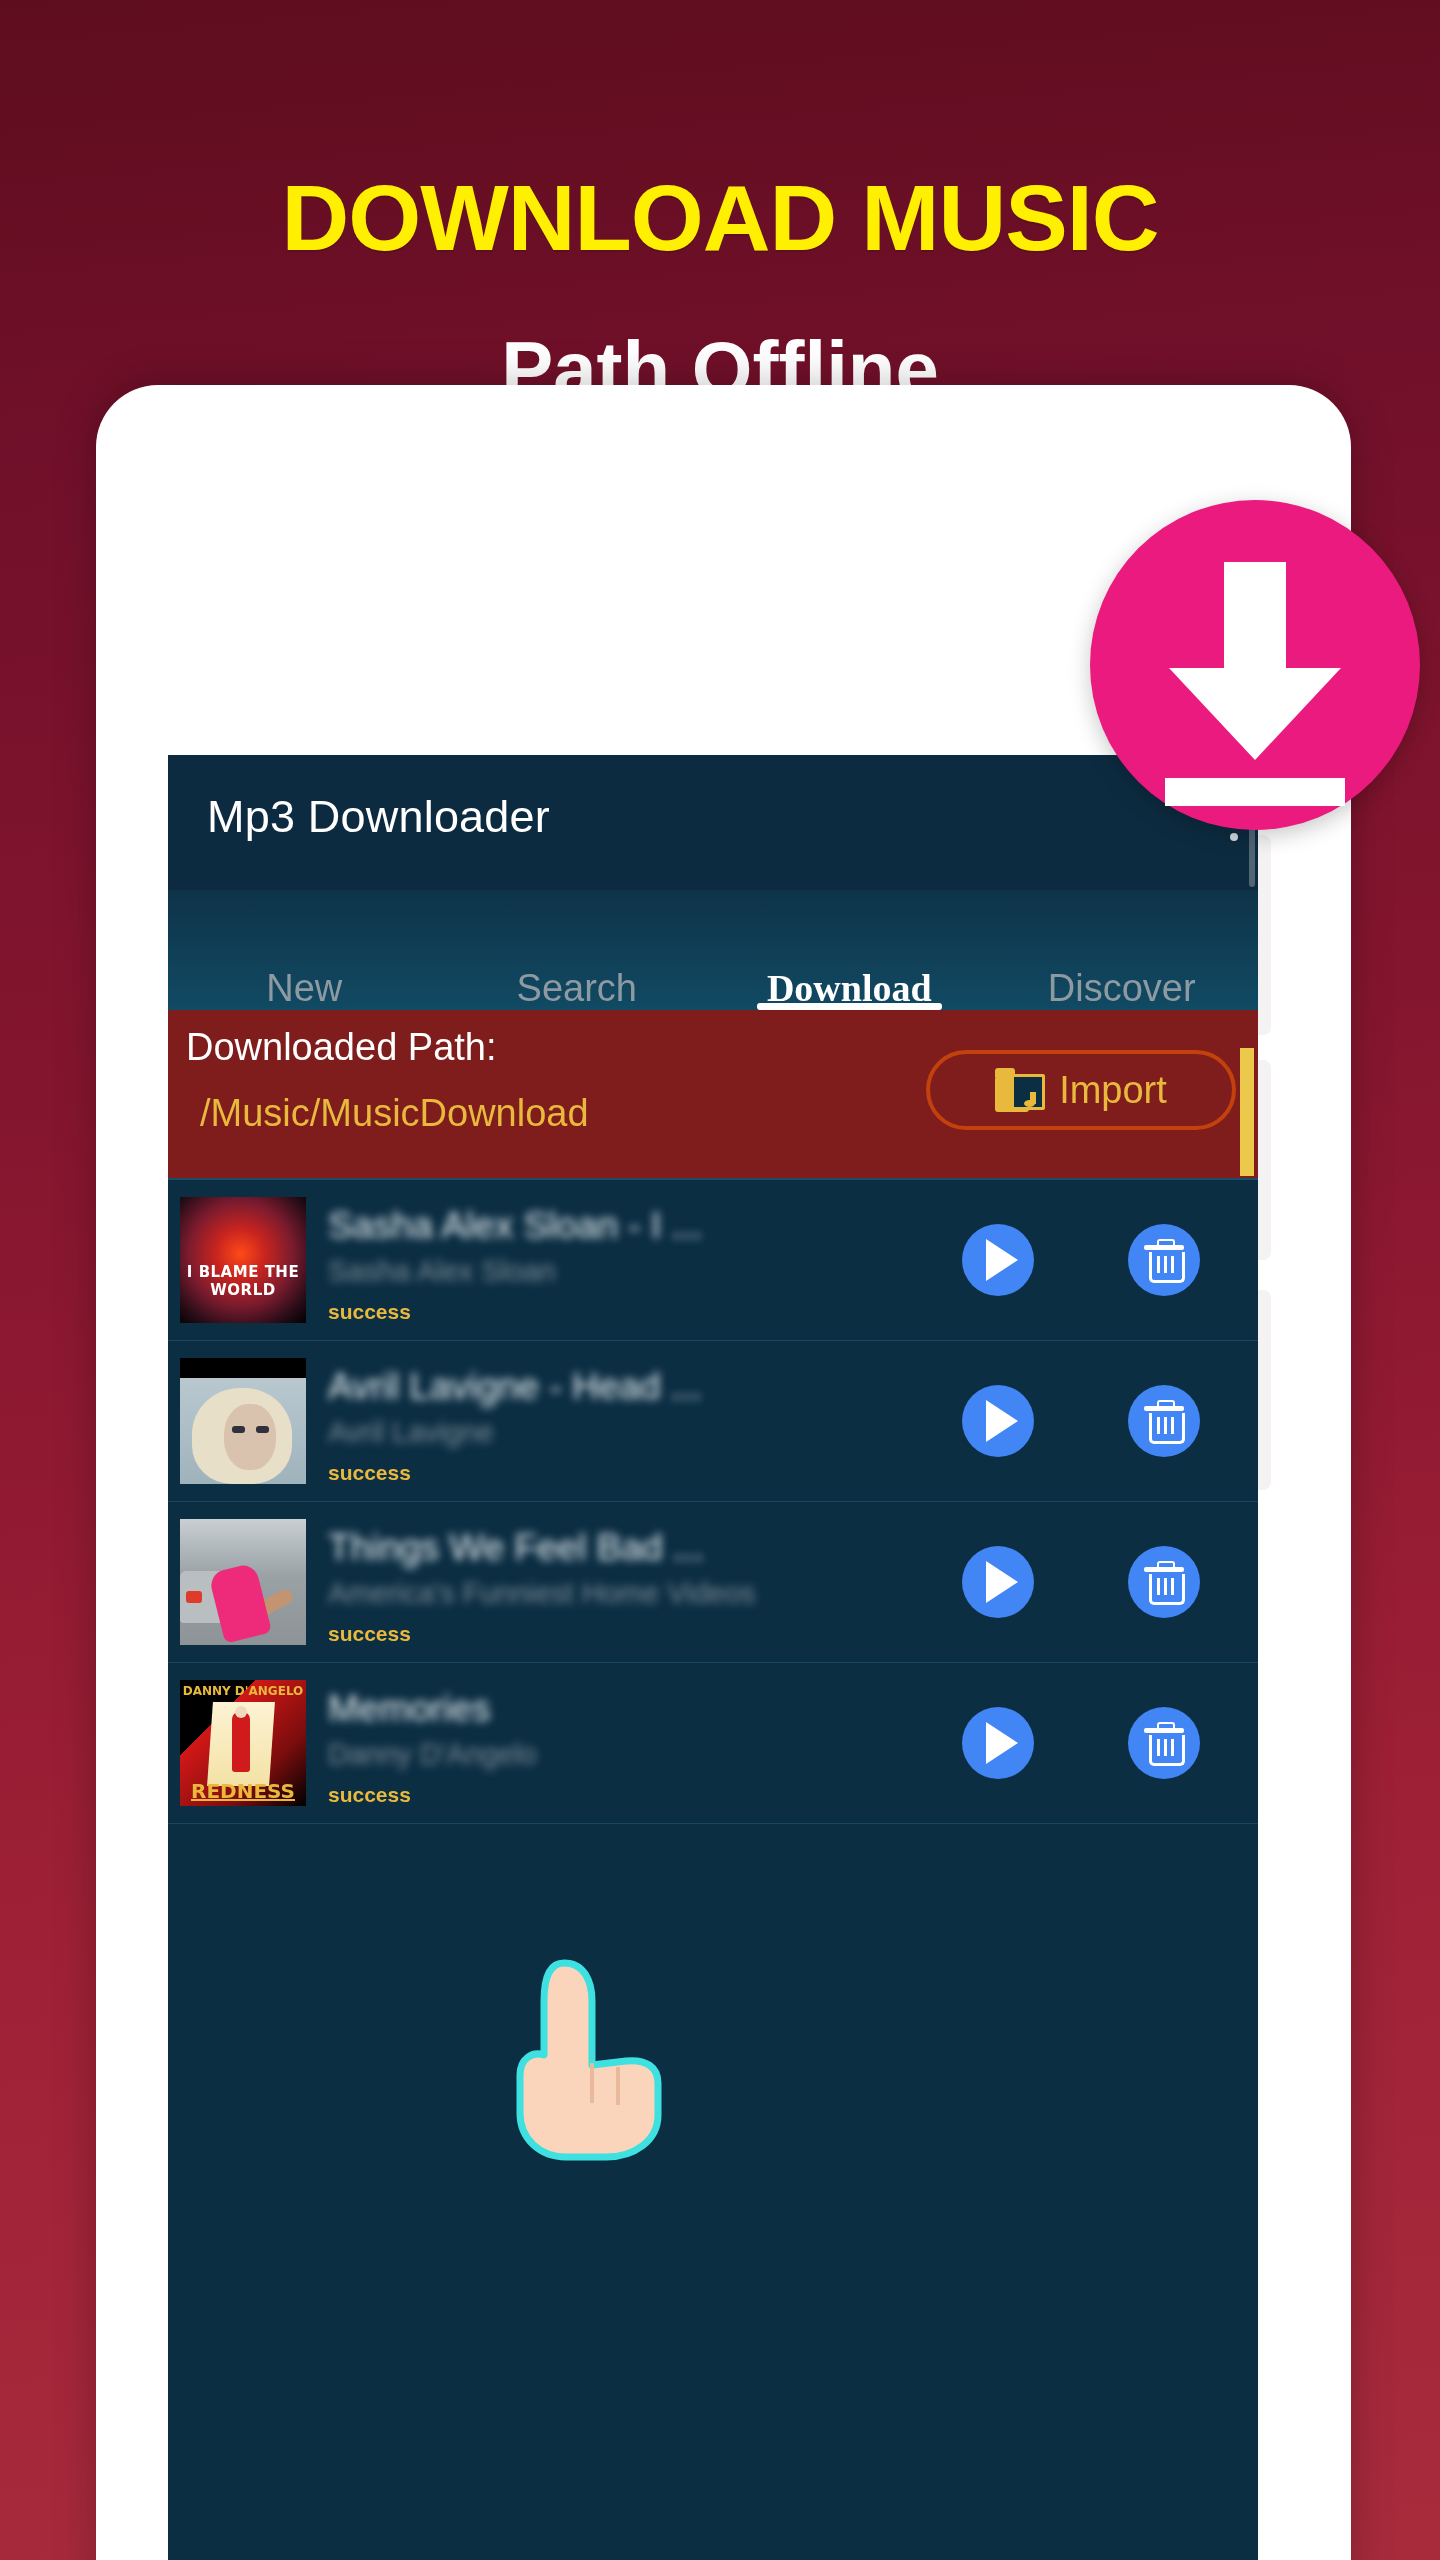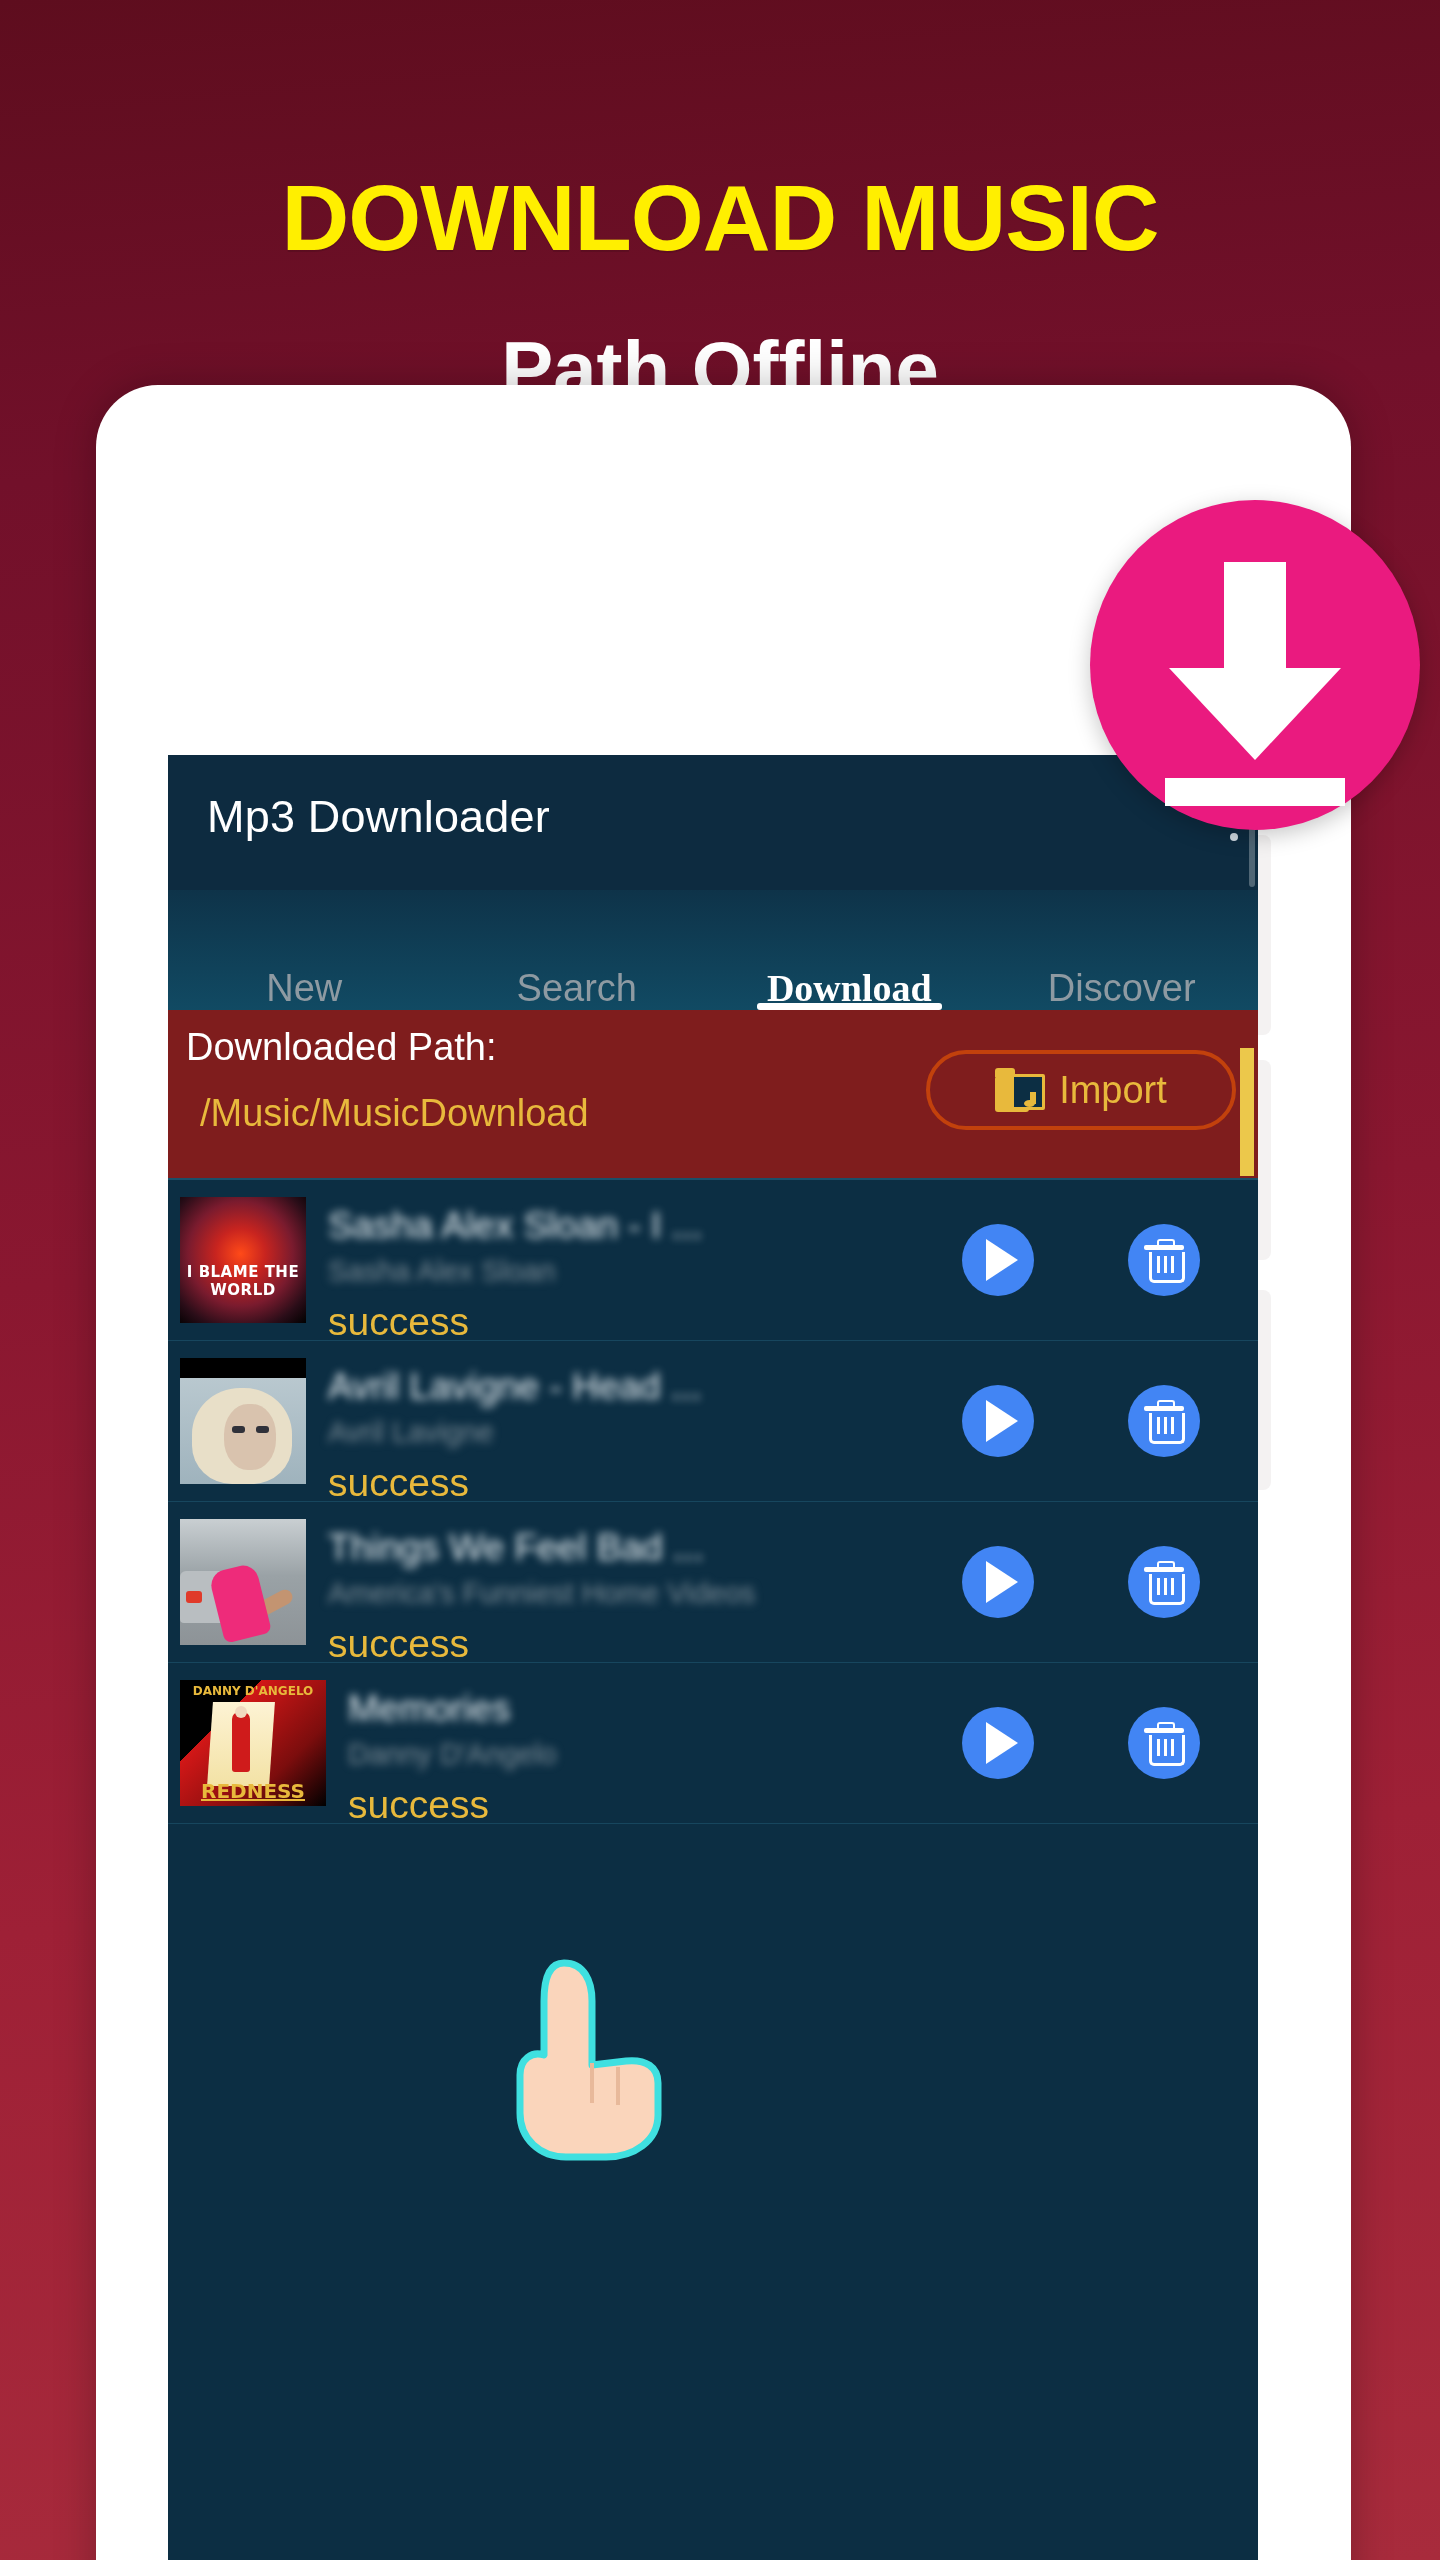--- a/index.html
+++ b/index.html
@@ -177,21 +177,21 @@
   .meta{flex:1;margin-left:22px;position:relative;height:126px;}
   .t-title{
     position:absolute;left:0;top:8px;font-size:37px;color:#eef4f7;
     filter:blur(4.4px);white-space:nowrap;overflow:hidden;width:470px;
   }
   .t-artist{
     position:absolute;left:0;top:58px;font-size:29px;color:#7d8d97;
     filter:blur(4.2px);white-space:nowrap;overflow:hidden;width:470px;
   }
   .t-status{
-    position:absolute;left:0;top:103px;font-size:39px;color:#e8b93c;
+    position:absolute;left:0;top:103px;font-size:21px;color:#e8b93c;font-weight:bold;
   }
   .btn-circle{
     width:72px;height:72px;border-radius:50%;background:#4285f4;
     display:flex;align-items:center;justify-content:center;flex:0 0 72px;
   }
   .btn-play{margin-right:94px;}
   .btn-del{margin-right:58px;}
   .tri{
     width:0;height:0;border-top:21px solid transparent;border-bottom:21px solid transparent;
     border-left:32px solid #ffffff;margin-left:8px;
@@ -223,21 +223,21 @@
   .art-avril{background:linear-gradient(180deg,#000 0%,#000 16%,#b9c8cf 16%,#9fb3bd 100%);position:relative;}
   .art-avril .hair{position:absolute;left:12px;top:30px;width:100px;height:96px;background:#e8dfc8;border-radius:48% 48% 40% 40%;}
   .art-avril .face{position:absolute;left:44px;top:46px;width:52px;height:66px;background:#d9c3ae;border-radius:46%;}
   .art-avril .eye{position:absolute;top:68px;width:13px;height:7px;background:#30313a;border-radius:3px;}
   .art-avril .eye.l{left:52px;} .art-avril .eye.r{left:76px;}
   .art-funny{background:linear-gradient(180deg,#c9cfd2 0%,#9aa2a6 45%,#8d9397 100%);position:relative;}
   .art-funny .car{position:absolute;left:0;bottom:22px;width:70px;height:52px;background:#b9bec1;border-radius:6px 10px 4px 4px;}
   .art-funny .taillight{position:absolute;left:6px;bottom:42px;width:16px;height:12px;background:#e03a2a;border-radius:3px;}
   .art-funny .person{position:absolute;left:36px;bottom:6px;width:48px;height:72px;background:#ee2b7a;border-radius:16px 16px 8px 8px;transform:rotate(-14deg);}
   .art-funny .leg{position:absolute;left:72px;bottom:34px;width:42px;height:15px;background:#c39471;border-radius:8px;transform:rotate(-28deg);}
-  .art-danny{background:linear-gradient(135deg,#000 0%,#000 30%,#d21717 30%,#7c0d0d 70%,#000 100%);position:relative;padding-left:20px;}
+  .art-danny{background:linear-gradient(135deg,#000 0%,#000 30%,#d21717 30%,#7c0d0d 70%,#000 100%);position:relative;}
   .art-danny .top{position:absolute;left:0;right:0;top:4px;text-align:center;color:#e8b93c;font-size:12px;font-weight:bold;font-family:"DejaVu Sans", sans-serif;}
   .art-danny .bot{position:absolute;left:0;right:0;bottom:3px;text-align:center;color:#e8b93c;font-size:20px;font-weight:bold;font-family:"DejaVu Sans", sans-serif;text-decoration:underline;}
   .art-danny .beam{position:absolute;left:30px;top:22px;width:62px;height:84px;background:linear-gradient(180deg,#fdf3d4 0%,#f3e2a5 100%);transform:skewX(-4deg);}
   .art-danny .figure{position:absolute;left:52px;top:32px;width:18px;height:60px;background:#cf1b1b;border-radius:7px 7px 3px 3px;}
   .art-danny .head{position:absolute;left:55px;top:26px;width:12px;height:12px;border-radius:50%;background:#f0d9bf;}
 
   
   .hand{position:absolute;left:338px;top:1200px;width:200px;height:210px;z-index:60;}
 
   

